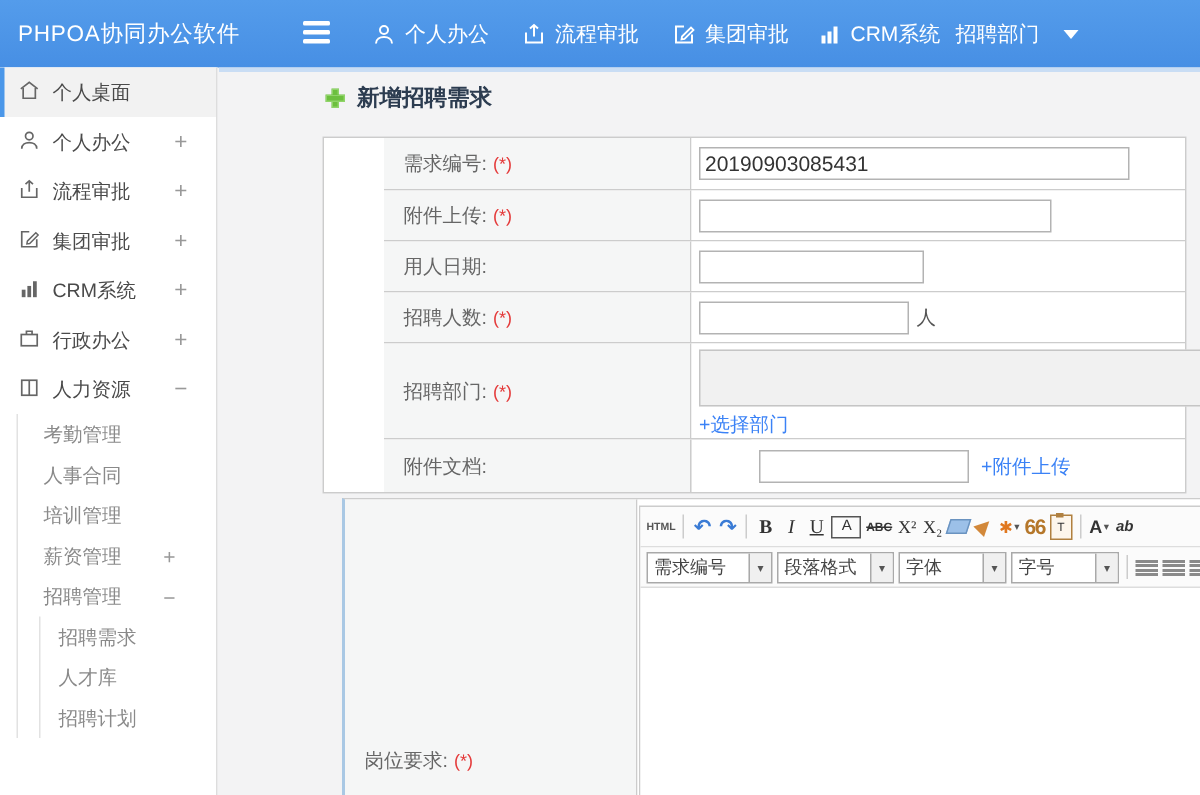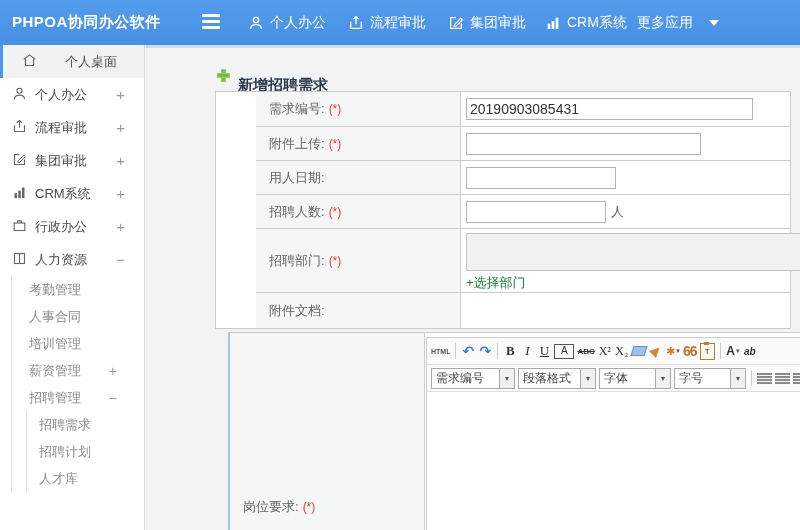--- a/index.html
+++ b/index.html
@@ -3,55 +3,55 @@
 <meta charset="utf-8">
 <style>
   html,body{margin:0;padding:0;}
   .screen{position:relative;width:800px;height:530px;overflow:hidden;background:#f3f3f4;
           font-family:"Liberation Sans","DejaVu Sans",sans-serif;-webkit-font-smoothing:antialiased;}
 
   
   .navbar{position:absolute;left:0;top:0;width:800px;height:45px;
           background:linear-gradient(#549ceb,#478fe4);color:#fff;}
   .brand{position:absolute;left:12px;top:0;height:45px;display:flex;align-items:center;
-         font-size:15px;font-weight:bold;letter-spacing:.5px;}
+         font-size:15px;font-weight:normal;letter-spacing:.5px;}
   .hamburger{position:absolute;left:202px;top:14px;width:18px;height:16px;cursor:pointer;}
   .hamburger i{display:block;width:18px;height:2.5px;background:#fff;margin-bottom:3.5px;border-radius:1px;}
   .nav-item{position:absolute;top:0;height:45px;display:flex;align-items:center;gap:6px;
             font-size:14px;cursor:pointer;}
   .nav-item svg{display:block;}
   .nav-caret{position:absolute;left:709px;top:20px;width:0;height:0;
              border-left:5px solid transparent;border-right:5px solid transparent;
              border-top:6px solid #fff;}
 
   
   .sidebar{position:absolute;left:0;top:45px;width:145px;height:485px;background:#fff;
            border-right:1px solid #ddd;box-sizing:border-box;}
   .side-item{height:33px;display:flex;align-items:center;padding-left:12px;font-size:13px;
              color:#4a4a4a;position:relative;cursor:pointer;}
   .side-item svg{margin-right:8px;flex-shrink:0;}
   .side-item .sign{position:absolute;right:19px;color:#999;font-size:15px;font-weight:400;}
-  .side-item.active{background:#f2f2f2;border-left:3px solid #4b97e9;padding-left:19px;gap:20px;}
+  .side-item.active{background:#f2f2f2;border-left:3px solid #4b97e9;padding-left:9px;}
   .sub1{margin-left:11px;border-left:1px solid #e2e2e2;}
   .sub1-item{height:27px;display:flex;align-items:center;padding-left:17px;font-size:13px;
              color:#8a8a8a;position:relative;cursor:pointer;}
   .sub1-item .sign{position:absolute;right:27px;color:#999;font-size:14px;}
   .sub2{margin-left:14px;border-left:1px solid #e2e2e2;}
   .sub2-item{height:27px;display:flex;align-items:center;padding-left:12px;font-size:13px;
              color:#8a8a8a;cursor:pointer;}
 
   
   .strip{position:absolute;left:146px;top:45px;width:654px;height:3px;background:#c9ddf4;}
   .page-title{position:absolute;left:217px;top:56px;display:flex;align-items:center;gap:8px;}
   .plus-icon{position:relative;width:13px;height:13px;}
   .plus-icon:before,.plus-icon:after{content:"";position:absolute;background:#6cbf3e;
        box-shadow:0 0 0 1px #8fd468 inset;}
   .plus-icon:before{left:4px;top:0;width:5px;height:13px;}
   .plus-icon:after{left:0;top:4px;width:13px;height:5px;}
-  .title-text{font-size:15px;font-weight:bold;color:#2c3c50;margin-top:20px;}
+  .title-text{font-size:15px;font-weight:bold;color:#2c3c50;}
 
   
   .form-table{position:absolute;left:215px;top:91px;width:576px;background:#fff;
               border:1px solid #ccc;box-sizing:border-box;padding-left:40px;}
   .frow{display:flex;border-bottom:1px solid #ccc;box-sizing:border-box;}
   .frow:last-child{border-bottom:none;gap:40px;}
   .frow:nth-child(1){height:35px;}
   .frow:nth-child(2){height:34px;}
   .frow:nth-child(3){height:34px;}
   .frow:nth-child(4){height:34px;}
@@ -61,21 +61,21 @@
       padding-left:13px;font-size:13px;color:#666;flex-shrink:0;box-sizing:border-box;}
   .req{color:#e43b3b;margin-left:4px;font-size:12px;}
   .fv{flex:1;display:flex;align-items:center;padding-left:5px;background:#fff;min-width:0;}
   .fv.col{flex-direction:column;align-items:flex-start;justify-content:flex-start;padding-top:4px;}
   input.txt{height:22px;border:1px solid #b3b3b3;font-size:14px;color:#333;padding:0 3px;
             background:#fff;box-sizing:border-box;font-family:inherit;}
   .w1{width:287px;} .w2{width:235px;} .w3{width:150px;} .w4{width:140px;} .w5{width:140px;}
   textarea.dept{width:358px;height:44px;background:#f1f1f1;border:1px solid #c5c5c5;
             resize:both;box-sizing:border-box;font-family:inherit;}
   .suffix{margin-left:5px;font-size:13px;color:#555;}
-  a.blue-link{color:#15803d;font-size:13px;text-decoration:none;cursor:pointer;}
+  a.blue-link{color:#3b82f6;font-size:13px;text-decoration:none;cursor:pointer;}
   .fv .ml{margin-left:8px;}
   .fv.col a.blue-link{margin-top:3px;}
 
   
   .form-table2{position:absolute;left:228px;top:332px;width:584px;height:350px;background:#fff;
                border:1px solid #ccc;border-left:2px solid #a9c8e4;display:flex;box-sizing:border-box;}
   .fl2{width:195px;background:#f5f6f6;border-right:1px solid #ccc;display:flex;align-items:center;
        padding-left:13px;font-size:13px;color:#666;flex-shrink:0;box-sizing:border-box;}
   .fcell{flex:1;padding:4px 0 0 1px;background:#fff;}
   .editor{width:390px;border:1px solid #ccc;background:#fff;}
@@ -162,21 +162,21 @@
         <svg width="16" height="16" viewBox="0 0 24 24">
             <rect x="4" y="13" width="4" height="8" fill="#fff"></rect>
             <rect x="10" y="9" width="4" height="12" fill="#fff"></rect>
             <rect x="16" y="4" width="4" height="17" fill="#fff"></rect>
           </svg>
       </span>
       <span>CRM系统</span>
     </div>
 
     <div class="nav-item" style="left:637px">
-      <span>更多应用</span>
+      <span>招聘部门</span>
     </div>
     <div class="nav-caret"></div>
   </div>
 
   <div class="sidebar">
 
     <div class="side-item active">
       <span>
         <svg width="15" height="15" viewBox="0 0 24 24">
             <path d="M3 10l9-7 9 7" fill="none" stroke="#666" stroke-width="1.8"></path>
@@ -271,24 +271,24 @@
       </div>
       <div class="sub1-item">
         <span>招聘管理</span>
         <span class="sign">−</span>
       </div>
       <div class="sub2">
         <div class="sub2-item">
           <span>招聘需求</span>
         </div>
         <div class="sub2-item">
-          <span>招聘计划</span>
+          <span>人才库</span>
         </div>
         <div class="sub2-item">
-          <span>人才库</span>
+          <span>招聘计划</span>
         </div>
       </div>
     </div>
   </div>
 
   <div class="strip"></div>
 
   <div class="page-title">
     <span class="plus-icon"></span>
     <span class="title-text">新增招聘需求</span>
@@ -339,20 +339,24 @@
       </div>
       <div class="fv col">
         <textarea class="dept" style=""></textarea>
         <a class="blue-link">+选择部门</a>
       </div>
     </div>
     <div class="frow">
       <div class="fl">
         <span>附件文档:</span>
           <span class="req"></span>
+      </div>
+      <div class="fv">
+        <input class="txt w5" value="" style="">
+        <a class="blue-link ml">+附件上传</a>
       </div>
     </div>
   </div>
 
   <div class="form-table2">
     <div class="fl2">
       <span>岗位要求:</span>
         <span class="req">(*)</span>
     </div>
     <div class="fcell">

